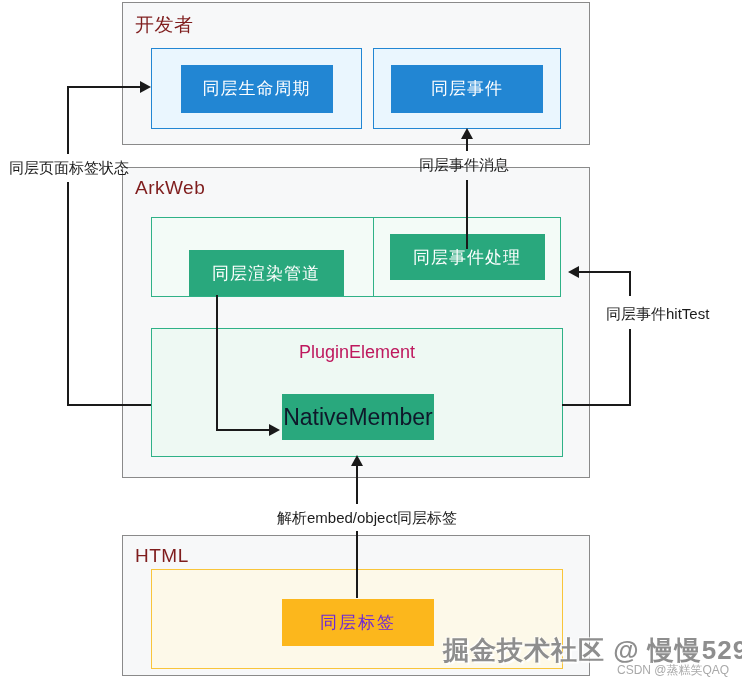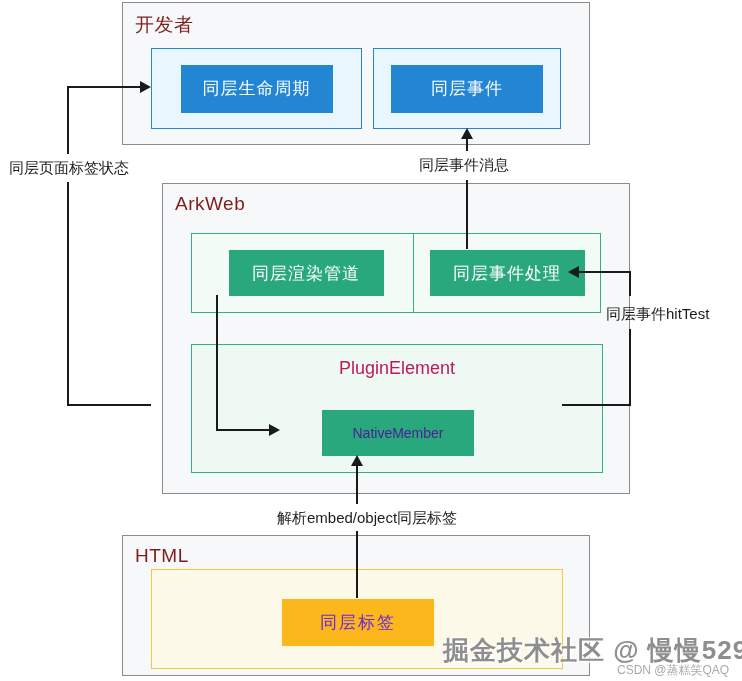--- a/index.html
+++ b/index.html
@@ -21,21 +21,21 @@
   .inner{position:absolute;display:flex;align-items:center;justify-content:center;}
   .inner.blue{background:var(--blue-container-bg);border:1.5px solid var(--blue);}
   .inner.green{background:var(--green-container-bg);border:1.5px solid var(--green-border);}
 
   .btn{display:flex;align-items:center;justify-content:center;color:#ffffff;font-size:17px;letter-spacing:1px;}
   .btn.blue{background:var(--blue);width:152px;height:48px;}
   .btn.green{background:var(--green);width:155px;height:46px;}
 
   .plugin{position:absolute;left:28px;top:160px;width:412px;height:129px;background:var(--plugin-bg);border:1.5px solid var(--green-border);}
   .plugin-title{position:absolute;left:0;right:0;top:13px;text-align:center;font-size:18px;color:#be185d;}
-  .native-btn{position:absolute;left:130px;top:65px;width:152px;height:46px;background:var(--green);color:#4c1d95;font-size:14px;display:flex;align-items:center;justify-content:center;}
+  .native-btn{position:absolute;left:130px;top:65px;width:152px;height:46px;background:var(--green);color:#0f172a;font-size:23px;display:flex;align-items:center;justify-content:center;}
 
   .ycontainer{position:absolute;left:28px;top:33px;width:412px;height:100px;background:var(--yellow-container-bg);border:1.5px solid var(--yellow-border);}
   .ybtn{position:absolute;left:130px;top:29px;width:152px;height:47px;background:var(--yellow);color:#6d28d9;font-size:17px;letter-spacing:2px;display:flex;align-items:center;justify-content:center;}
 
   .line{position:absolute;background:var(--line);z-index:6;}
   .arr{position:absolute;width:0;height:0;z-index:6;}
   .arr.right{border-top:6px solid transparent;border-bottom:6px solid transparent;border-left:11px solid var(--line);}
   .arr.left{border-top:6px solid transparent;border-bottom:6px solid transparent;border-right:11px solid var(--line);}
   .arr.up{border-left:6px solid transparent;border-right:6px solid transparent;border-bottom:11px solid var(--line);}
 
@@ -54,23 +54,23 @@
   <div class="gbox" style="left:122px;top:2px;width:468px;height:143px;">
     <div class="gbox-title">开发者</div>
     <div class="inner blue" style="left:28px;top:45px;width:211px;height:81px;">
       <div class="btn blue">同层生命周期</div>
     </div>
     <div class="inner blue" style="left:250px;top:45px;width:188px;height:81px;">
       <div class="btn blue">同层事件</div>
     </div>
   </div>
 
-  <div class="gbox" style="left:122px;top:183px;width:468px;height:311px;margin-left:40px;">
+  <div class="gbox" style="left:122px;top:167px;width:468px;height:311px;">
     <div class="gbox-title">ArkWeb</div>
-    <div class="inner green" style="left:28px;top:49px;width:230px;height:80px;">
+    <div class="inner green" style="left:28px;top:49px;width:230px;height:80px;align-items:flex-end;">
       <div class="btn green">同层渲染管道</div>
     </div>
     <div class="inner green" style="left:250px;top:49px;width:188px;height:80px;">
       <div class="btn green">同层事件处理</div>
     </div>
     <div class="plugin">
       <div class="plugin-title">PluginElement</div>
       <div class="native-btn">NativeMember</div>
     </div>
   </div>

